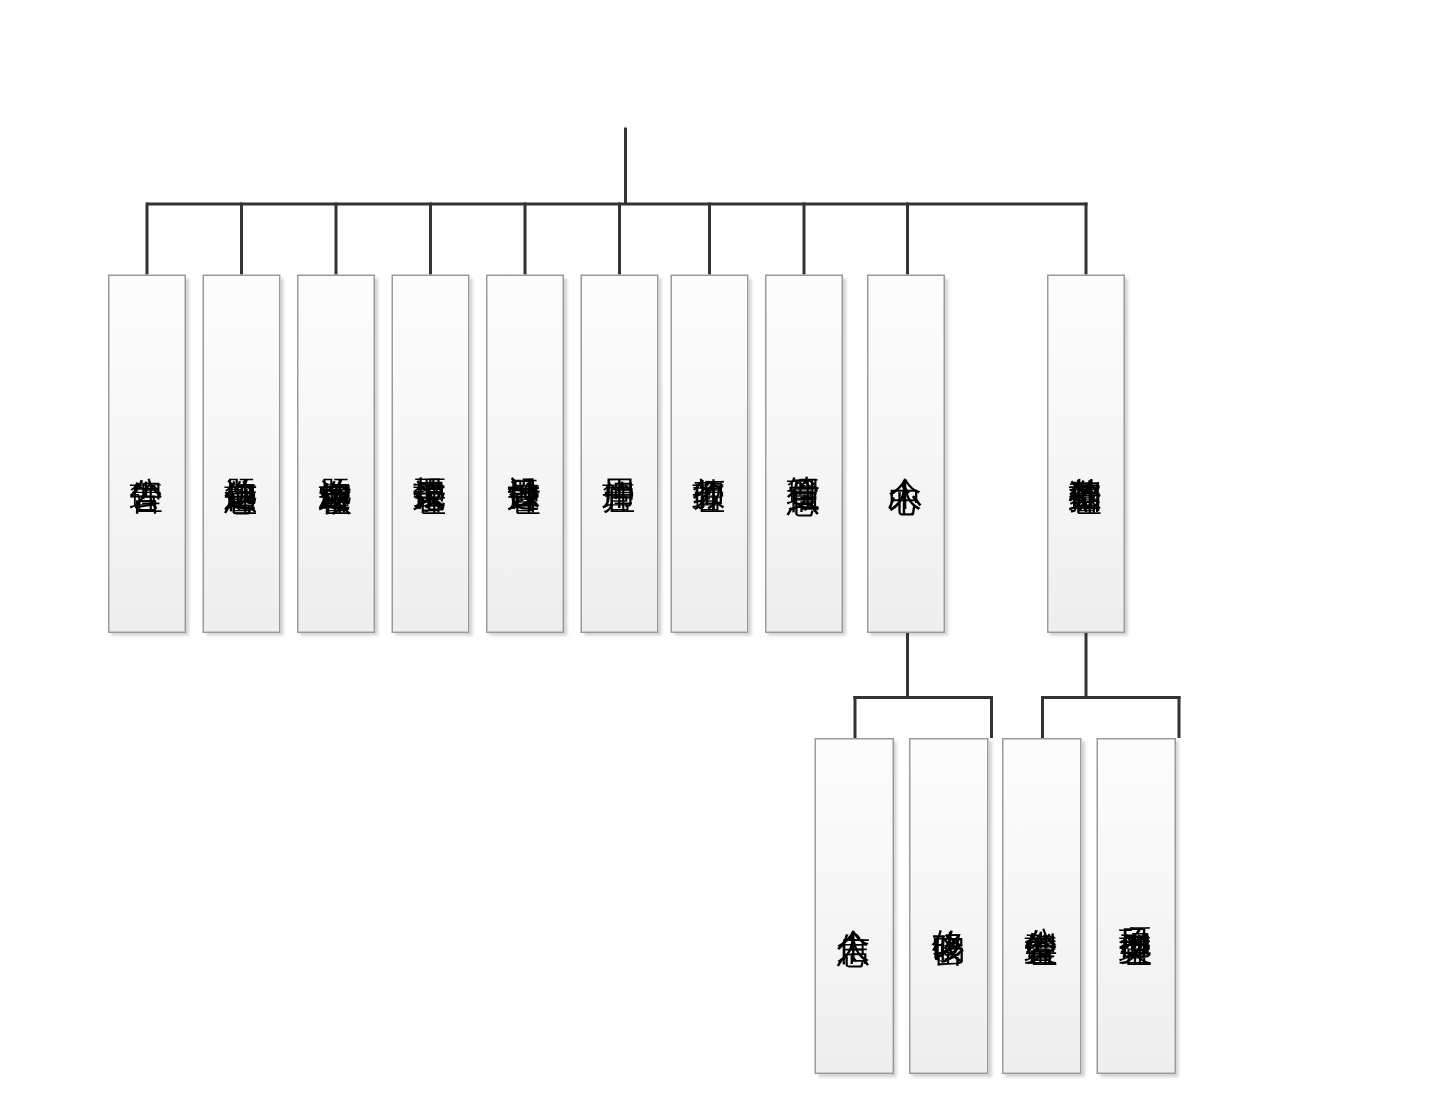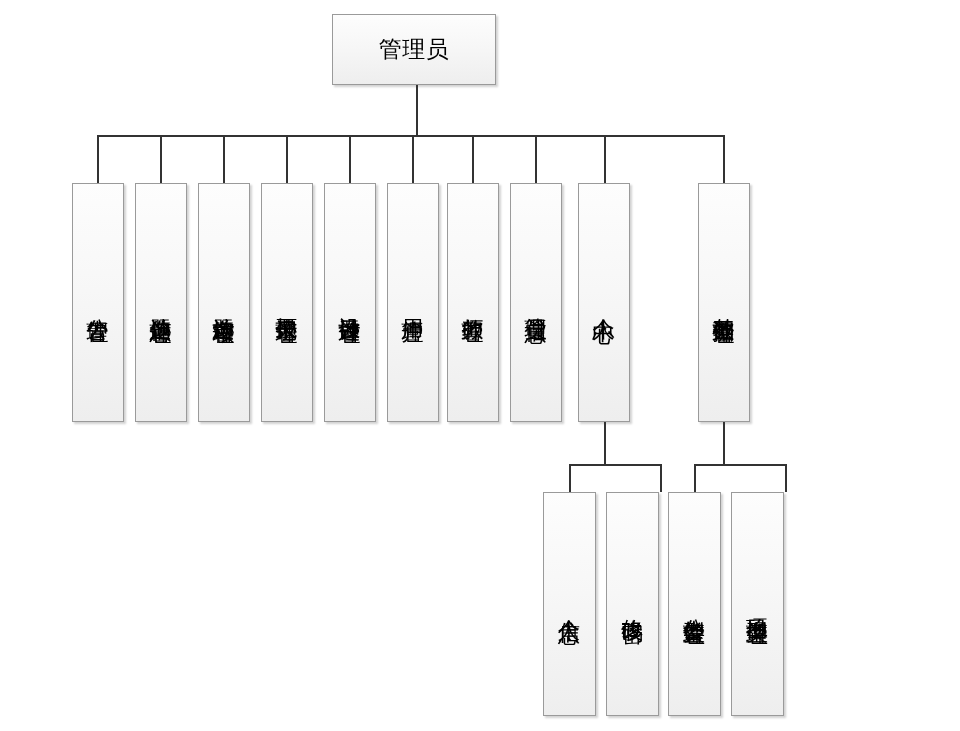--- a/index.html
+++ b/index.html
@@ -58,23 +58,20 @@
     line-height: 1.05;
     letter-spacing: 1px;
     max-height: 100%;
   }
 </style>
 </head>
 <body>
 
 <div id="canvas">
 
-  <div class="node root" style="left:332px; top:14px; width:164px; height:71px;">
-    <span class="label">管理员</span>
-  </div>
 
   <div class="conn v" style="left:416px; top:85px; height:51px;"></div>
 
   <div class="conn h" style="left:98px; top:135px; width:627px;"></div>
 
   <div class="conn v" style="left:97px; top:135px; height:48px;"></div>
   <div class="conn v" style="left:160px; top:135px; height:48px;"></div>
   <div class="conn v" style="left:223px; top:135px; height:48px;"></div>
   <div class="conn v" style="left:286px; top:135px; height:48px;"></div>
   <div class="conn v" style="left:349px; top:135px; height:48px;"></div>

